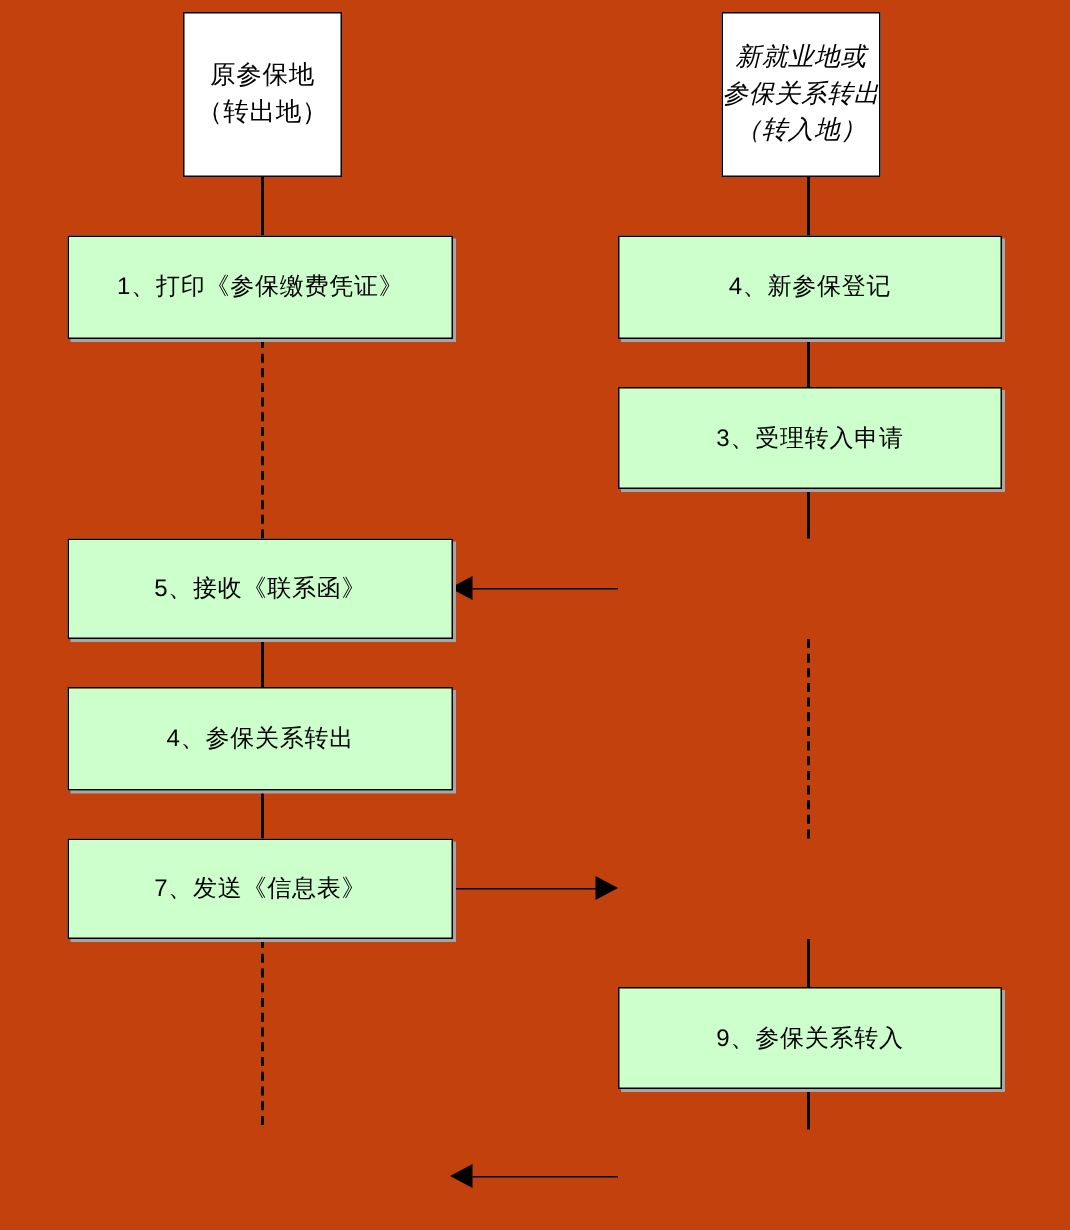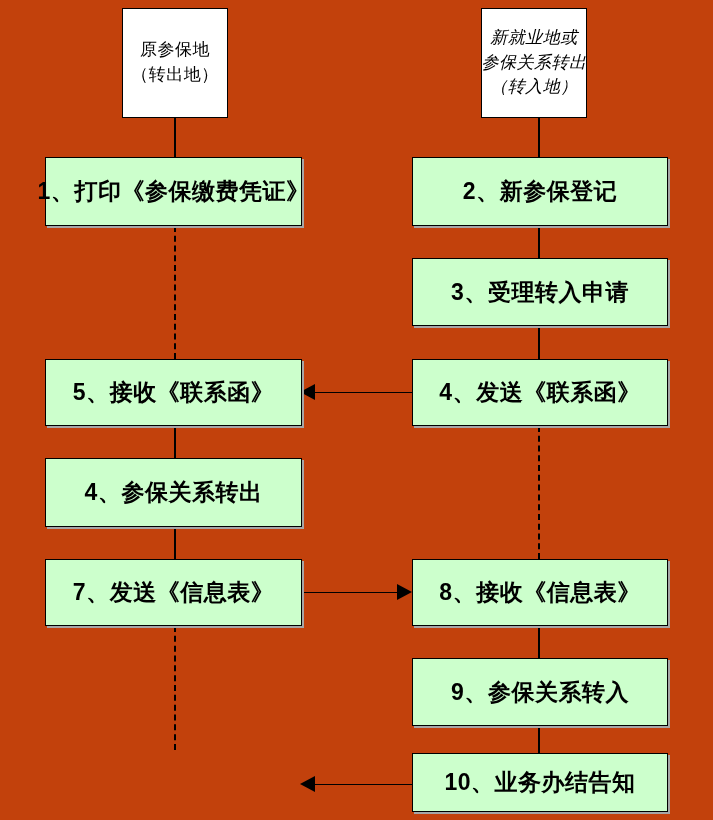--- a/index.html
+++ b/index.html
@@ -44,22 +44,22 @@
     position: absolute;
     box-sizing: border-box;
     background: #ccffcc;
     border: 1px solid #000000;
     box-shadow: 2px 2px 0 0 #a6a6a6;
     display: flex;
     align-items: center;
     justify-content: center;
     text-align: center;
     color: #000000;
-    font-size: 23px;
-    font-weight: bold;
+    font-size: 16px;
+    font-weight: normal;
     letter-spacing: 0.5px;
     white-space: nowrap;
   }
   .proc-box.dashed {
     border: 2px dashed #000000;
     box-shadow: none;
   }
 
   
   .vline {
@@ -153,36 +153,27 @@
   <div class="proc-box" style="left:45px; top:458px; width:257px; height:69px;">
     <span>4、参保关系转出</span>
   </div>
 
   <div class="proc-box" style="left:45px; top:559px; width:257px; height:67px;">
     <span>7、发送《信息表》</span>
   </div>
 
 
   <div class="proc-box" style="left:412px; top:157px; width:256px; height:69px;">
-    <span>2、新参保登记</span>
+    <span>4、新参保登记</span>
   </div>
 
   <div class="proc-box" style="left:412px; top:258px; width:256px; height:68px;">
     <span>3、受理转入申请</span>
   </div>
 
-  <div class="proc-box" style="left:412px; top:359px; width:256px; height:67px;">
-    <span>4、发送《联系函》</span>
-  </div>
 
-  <div class="proc-box" style="left:412px; top:559px; width:256px; height:67px;">
-    <span>8、接收《信息表》</span>
-  </div>
 
   <div class="proc-box" style="left:412px; top:658px; width:256px; height:68px;">
     <span>9、参保关系转入</span>
   </div>
 
-  <div class="proc-box" style="left:412px; top:753px; width:256px; height:59px;">
-    <span>10、业务办结告知</span>
-  </div>
 
 </div>
 
 </body></html>

